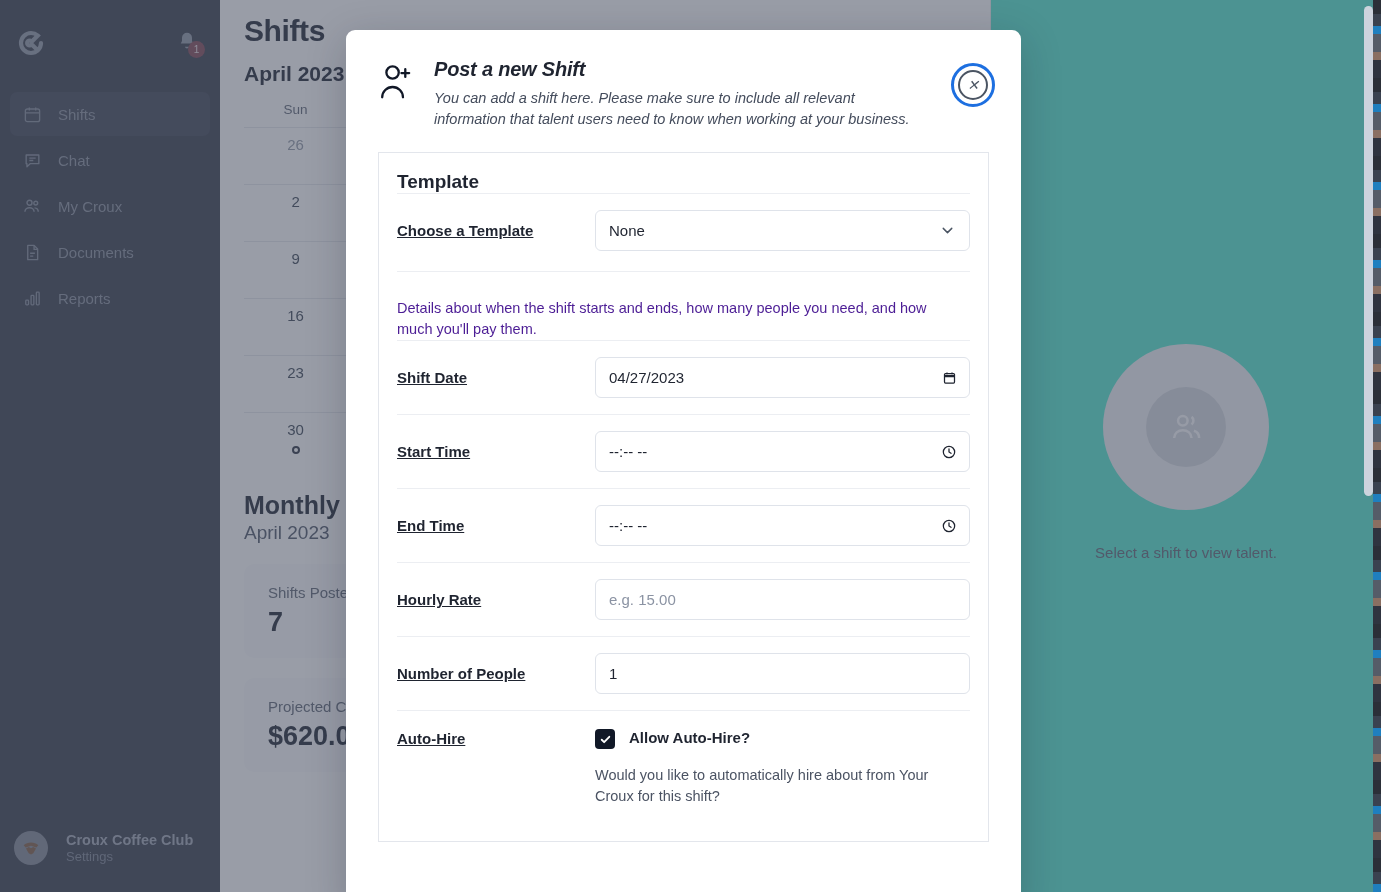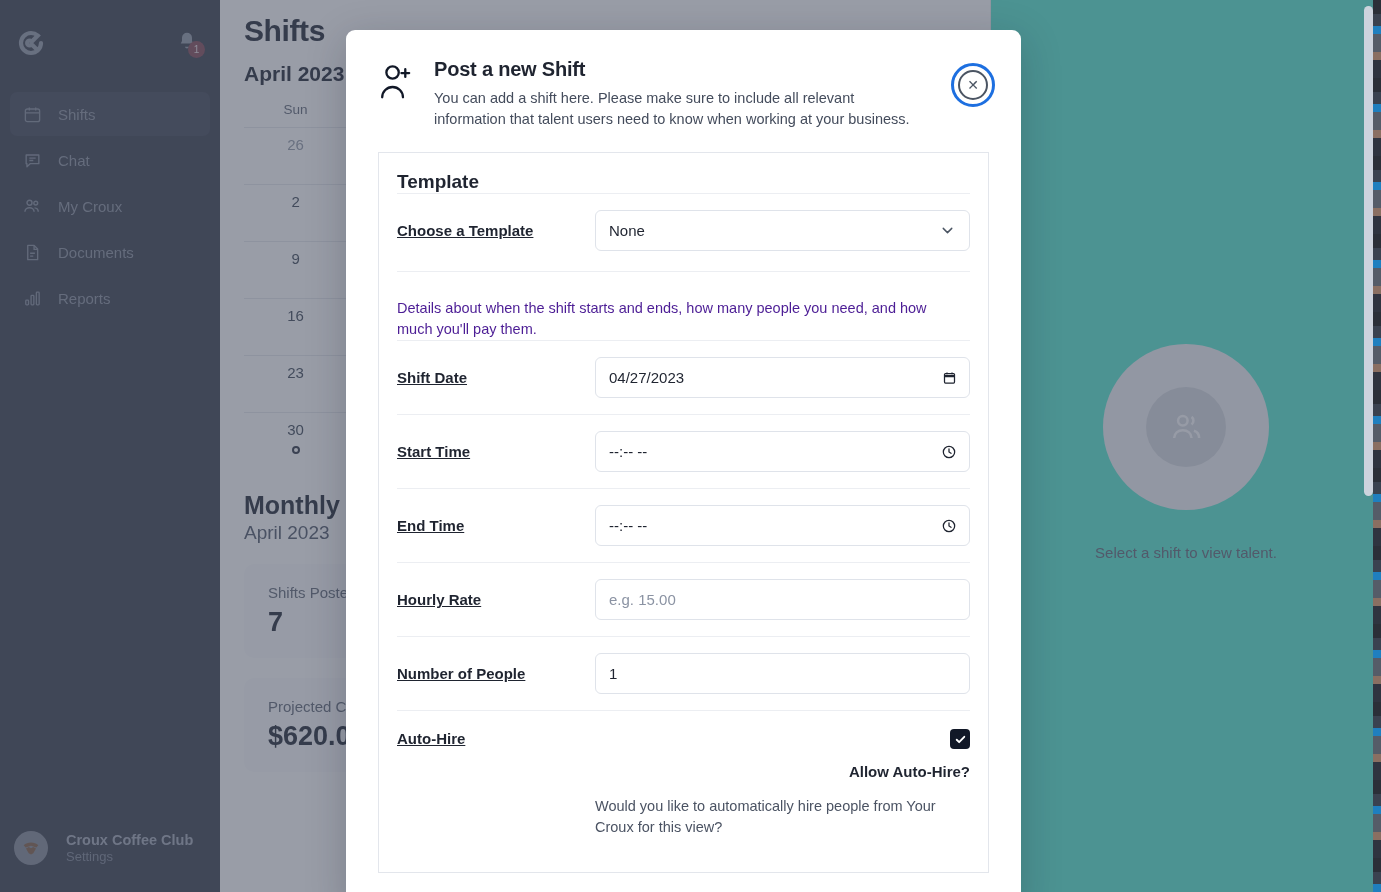--- a/index.html
+++ b/index.html
@@ -150,21 +150,21 @@
   }
   .modal-scroll {
     width: 100%; height: 100%;
     overflow-y: auto;
     padding: 28px 32px 0 32px;
   }
   .modal-scroll::-webkit-scrollbar { width: 9px; }
   .modal-scroll::-webkit-scrollbar-track { background: transparent; }
   .modal-scroll::-webkit-scrollbar-thumb { background: #cfd4dd; border-radius: 5px; }
 
-  .modal-head { display: flex; gap: 18px; position: relative; padding-right: 60px; }
+  .modal-head { display: flex; gap: 18px; position: relative; padding-right: 60px; font-style: italic; }
   .modal-head-icon { flex: 0 0 38px; width: 38px; height: 44px; color: #111827; margin-top: 4px; }
   .modal-title { font-size: 20px; font-weight: 700; color: #1f2430; letter-spacing: -0.2px; }
   .modal-desc { font-size: 14.5px; color: #444c5c; line-height: 1.45; margin-top: 7px; max-width: 548px; }
 
   .close-btn {
     position: absolute; right: -6px; top: 5px;
     width: 44px; height: 44px; border-radius: 50%;
     border: 3px solid #1d6fe0;
     background: #ffffff;
     display: flex; align-items: center; justify-content: center;
@@ -211,21 +211,21 @@
     position: relative;
   }
   .input.ph { color: #8b93a3; }
   .input .icon-right {
     position: absolute; right: 12px; top: 50%; transform: translateY(-50%);
     color: #1f2430; display:flex;
   }
   .select-box { justify-content: space-between; cursor: pointer; }
   .chev { color: #4b5563; display:flex; }
 
-  .check-row { display: flex; align-items: flex-end; gap: 14px; flex-direction: column; }
+  .check-row { display: flex; align-items: flex-start; gap: 14px; }
   .checkbox {
     width: 20px; height: 20px; border-radius: 4px;
     background: #111827;
     display: flex; align-items: center; justify-content: center;
     color: #ffffff; cursor: pointer; flex: 0 0 20px;
   }
   .check-label { font-size: 15px; font-weight: 600; color: #1f2430; }
   .helper {
     font-size: 14.5px; color: #4b5363; line-height: 1.45;
     margin-top: 16px; max-width: 400px;
@@ -563,21 +563,21 @@
           <div class="row-label" style="padding-top:1px;">Auto-Hire</div>
           <div class="row-field">
             <div class="check-row">
               <span class="checkbox">
                 <svg width="13" height="13" viewBox="0 0 24 24" fill="none" stroke="currentColor" stroke-width="3.4" stroke-linecap="round" stroke-linejoin="round">
                     <path d="M5 12.5l4.5 4.5L19 7"></path>
                   </svg>
               </span>
               <span class="check-label">Allow Auto-Hire?</span>
             </div>
-            <div class="helper">Would you like to automatically hire people from Your Croux for this view?</div>
+            <div class="helper">Would you like to automatically hire about from Your Croux for this shift?</div>
           </div>
         </div>
       </div>
 
       <div style="height:40px"></div>
     </div>
   </div>
 
   <div class="page-scrollbar"></div>
   <div class="edge-strip"></div>

